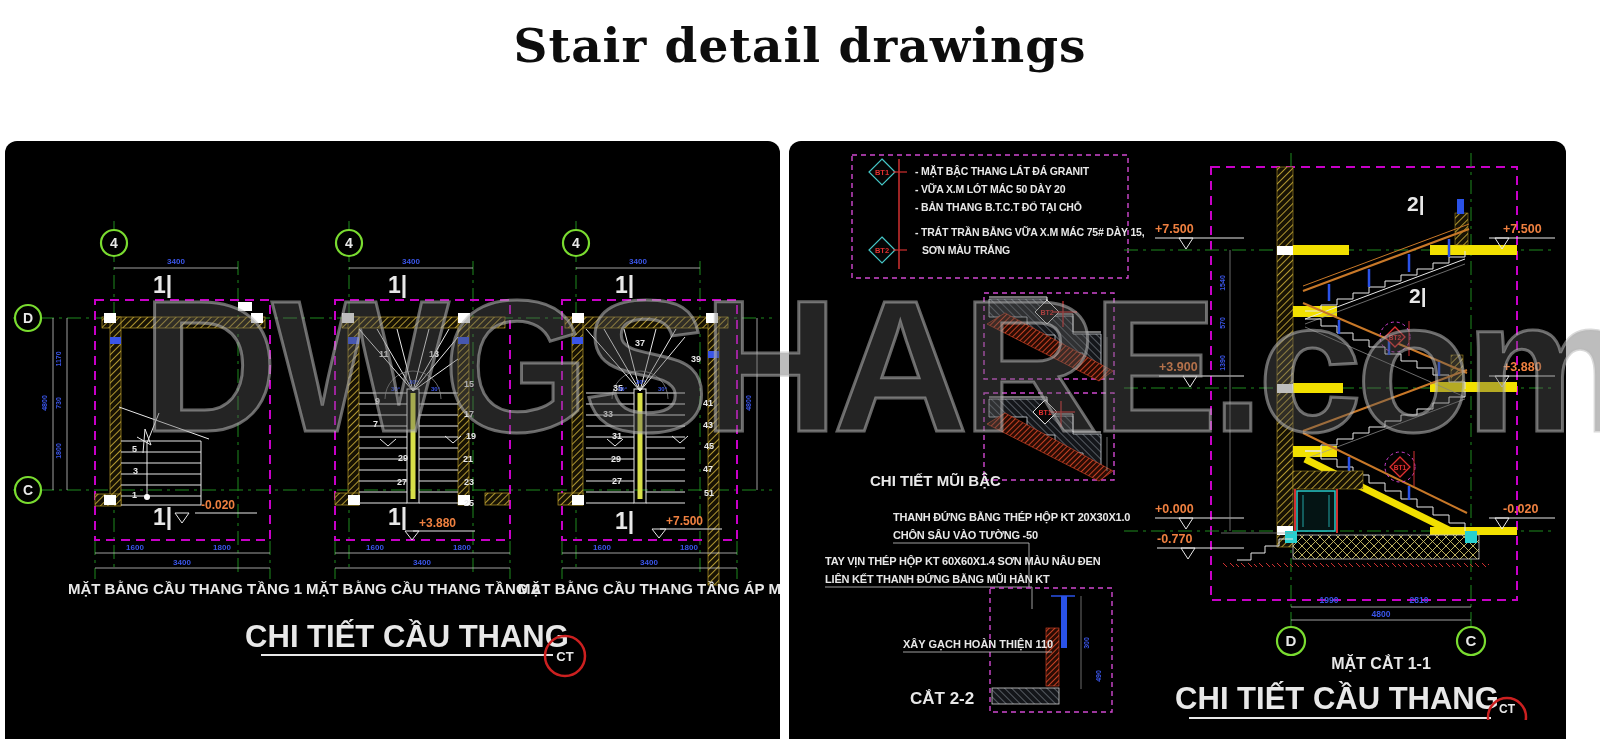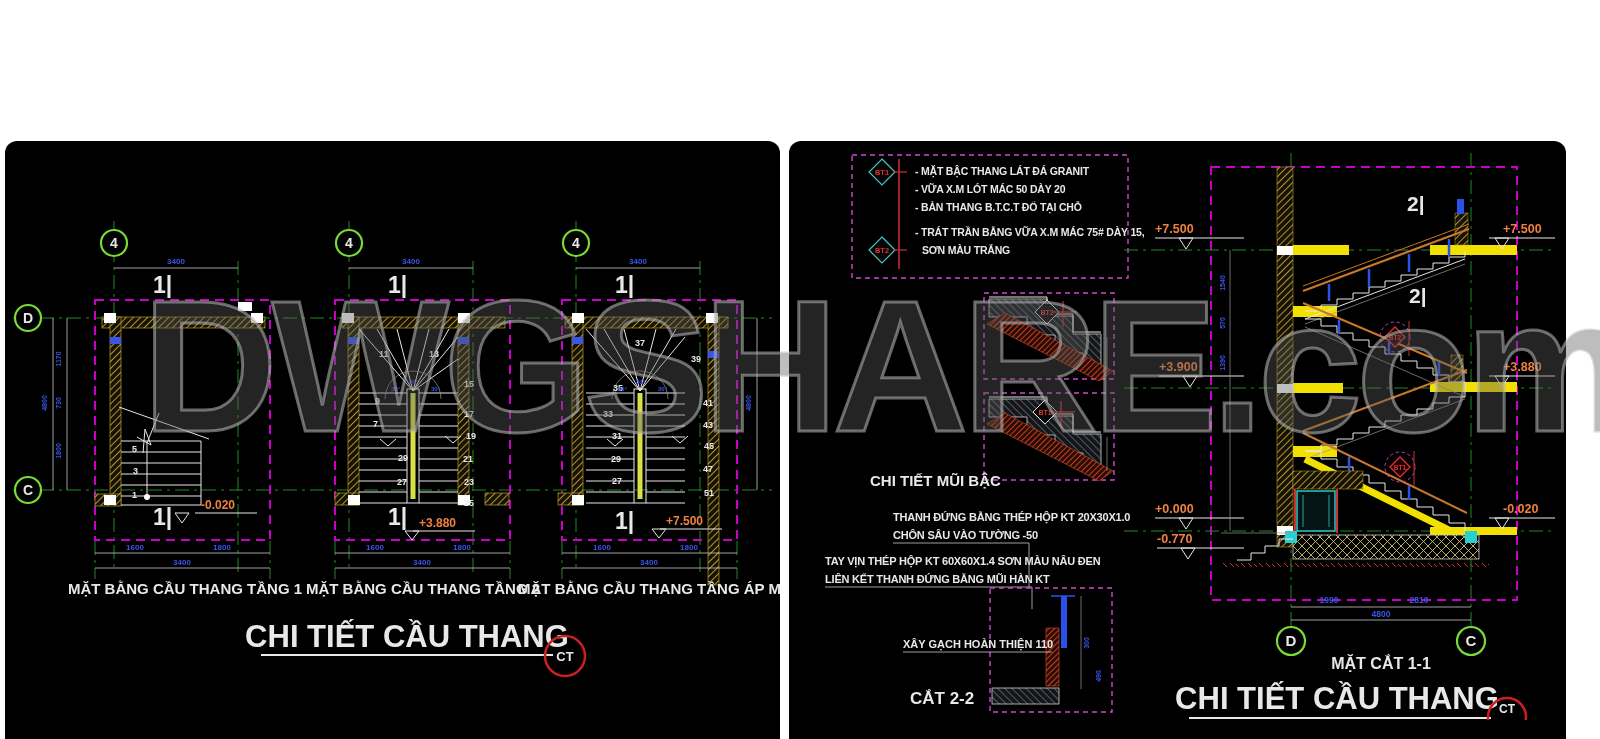--- a/index.html
+++ b/index.html
@@ -32,20 +32,21 @@
   .dim{stroke:#c8c8c8;stroke-width:.8;fill:none;}
   .org{stroke:#c87828;fill:none;}
   .blu{stroke:#2a52e8;fill:none;}
   .red{stroke:#d03030;fill:none;}
   .cy{stroke:#28c8c8;fill:none;}
   .gb{stroke:#7adc30;fill:#000;}
 </style>
 
 <div class="stage">
 
+  <h1 class="page-title">Stair detail drawings</h1>
 
   <div class="panel left">
   <svg width="775" height="579" viewBox="0 0 775 579">
     <defs>
       <pattern id="lwh" width="5" height="5" patternUnits="userSpaceOnUse" patternTransform="rotate(45)">
         <rect width="5" height="5" fill="#171204"></rect>
             <line x1="0" y1="0" x2="0" y2="5" stroke="#d8b93c" stroke-width="1.6"></line>
       </pattern>
     </defs>
 

